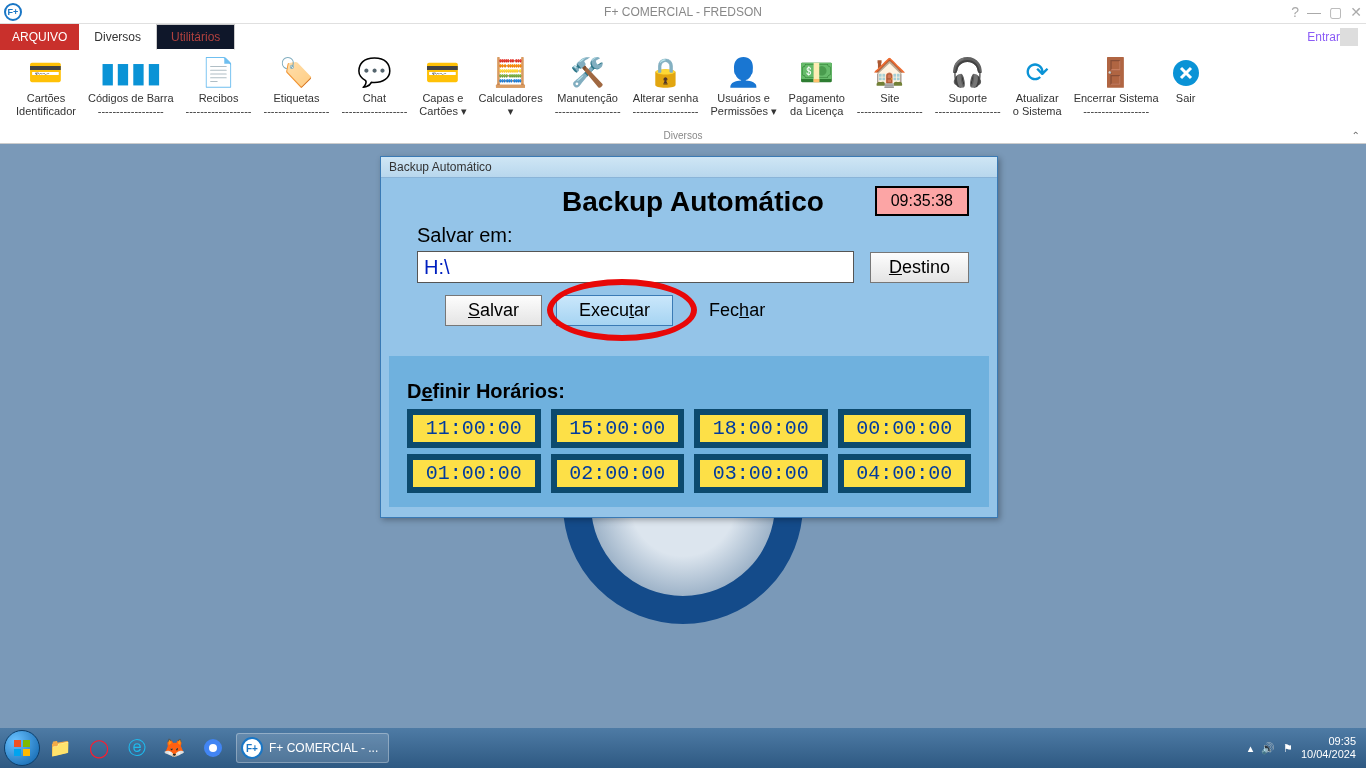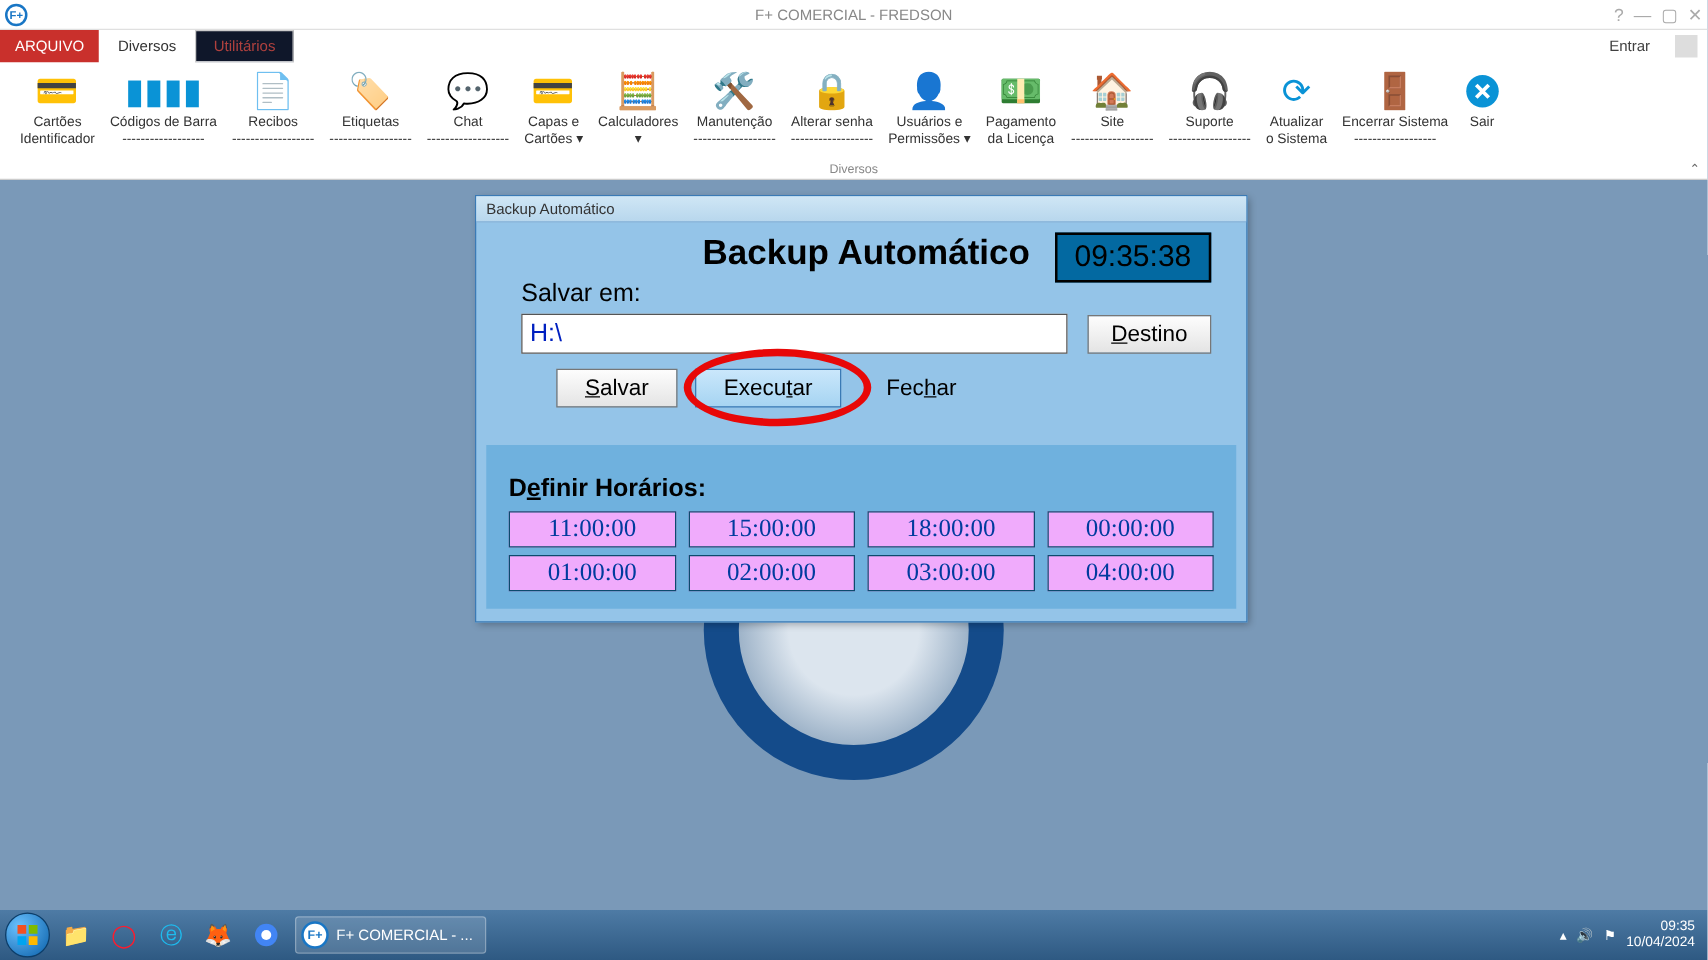--- a/index.html
+++ b/index.html
@@ -10,21 +10,21 @@
 .titlebar .app-icon { width: 18px; height: 18px; margin-left: 4px; border-radius: 50%; border: 2px solid #1976c5; display: flex; align-items: center; justify-content: center; font-size: 9px; color: #1976c5; font-weight: bold; }
 .titlebar .title { position: absolute; left: 50%; transform: translateX(-50%); color: #888; font-size: 12px; }
 .titlebar .win-controls { position: absolute; right: 4px; display: flex; gap: 8px; color: #aaa; font-size: 14px; }
 .titlebar .win-controls span { cursor: pointer; }
 
 
 .tabstrip { height: 26px; background: #fff; display: flex; align-items: stretch; position: relative; }
 .file-tab { background: #c9302c; color: #fff; padding: 0 12px; font-size: 12px; display: flex; align-items: center; }
 .tab { padding: 0 14px; font-size: 12px; display: flex; align-items: center; border: 1px solid transparent; cursor: pointer; color: #333; }
 .tab.active { border: 1px solid #ccc; border-bottom: 1px solid #fff; color: #b0413e; background: #0f172a; }
-.login-area { position: absolute; right: 8px; top: 0; height: 26px; display: flex; align-items: center; gap: 20px; font-size: 12px; color: #404040; }
+.login-area { position: absolute; right: 8px; top: 0; height: 26px; display: flex; align-items: center; gap: 0; font-size: 12px; color: #8b5cf6; }
 .login-area .avatar { width: 18px; height: 18px; background: #ddd; }
 
 
 .ribbon { height: 94px; background: #fff; border-bottom: 1px solid #ccc; display: flex; align-items: flex-start; padding: 4px 10px 0 10px; position: relative; }
 .ribbon-item { display: flex; flex-direction: column; align-items: center; justify-content: flex-start; font-size: 11px; color: #333; text-align: center; cursor: pointer; padding: 2px 6px; line-height: 1.2; }
 .ribbon-item .icon { font-size: 28px; color: #0a93d6; height: 34px; display: flex; align-items: center; justify-content: center; }
 .ribbon-item .lbl { margin-top: 2px; white-space: pre-line; }
 .ribbon-group-label { position: absolute; bottom: 2px; left: 50%; transform: translateX(-50%); font-size: 10px; color: #888; }
 .ribbon-collapse { position: absolute; right: 6px; bottom: 2px; font-size: 10px; color: #666; }
 
@@ -35,35 +35,35 @@
 .bg-title .line1 { color: #fff; font-size: 26px; font-weight: bold; font-style: italic; letter-spacing: 1px; font-family: Arial, sans-serif; }
 .bg-title .hr { height: 3px; background: #0f3a6e; margin: 6px 0; }
 .bg-title .line2 { color: #fff; font-size: 24px; }
 
 
 .dialog { position: absolute; left: 380px; top: 12px; width: 618px; background: #94c4e8; border: 1px solid #3a7ab5; box-shadow: 2px 2px 6px rgba(0,0,0,0.3); }
 .dialog-title { background: linear-gradient(#cfe6f5,#b8d7ed); padding: 3px 8px; font-size: 12px; color: #333; border-bottom: 1px solid #8ab4d8; }
 .dialog-body { padding: 8px 28px 14px 36px; position: relative; }
 .dialog-heading-row { display: flex; align-items: center; justify-content: center; position: relative; margin-bottom: 6px; }
 .dialog-heading { font-size: 28px; font-weight: bold; color: #000; }
-.clock-box { position: absolute; right: 0; top: 0; background: #0369a1; border: 2px solid #000; padding: 4px 14px; font-size: 24px; font-family: Arial; }
+.clock-box { position: absolute; right: 0; top: 0; background: #fca5a5; border: 2px solid #000; padding: 4px 14px; font-size: 16px; font-family: Arial; }
 .field-label { font-size: 20px; color: #000; margin-top: 6px; }
 .dest-row { display: flex; gap: 16px; margin-top: 4px; align-items: center; }
 .path-input { flex: 1; height: 32px; border: 1px solid #555; background: #fff; color: #0020c0; font-size: 20px; padding: 0 6px; font-family: Arial; }
 .btn3d { background: linear-gradient(#fdfdfd,#e4e4e4); border: 1px solid #777; padding: 4px 18px; font-size: 18px; cursor: pointer; font-family: Arial; }
 .btn3d u { text-decoration: underline; }
 .action-row { display: flex; gap: 14px; margin-top: 12px; position: relative; align-items:center;padding-left:28px; }
 .action-row .btn3d { padding: 4px 22px; }
 .btn-exec { background: linear-gradient(#cae7fb,#a6d4f2); border: 1px solid #3a7ab5; }
 .red-circle { position: absolute; left: 130px; top: -16px; width: 150px; height: 62px; border: 6px solid #e80808; border-radius: 50%; pointer-events: none; }
 
 .schedule-panel { margin: 16px 8px 10px 8px; background: #6fb1de; padding: 24px 18px 14px 18px; }
 .schedule-label { font-size: 20px; font-weight: bold; color: #000; margin-bottom: 6px; }
 .schedule-grid { display: grid; grid-template-columns: repeat(4, 1fr); gap: 6px 10px; }
-.time-cell { background: #f0abfc; border: 1px solid #0c4a6e; text-align: center; font-size: 20px; color: #003b9e; padding: 2px 0; font-family: Liberation Serif, serif; cursor: pointer; }
+.time-cell { background: #fde047; border: 6px solid #0c4a6e; text-align: center; font-size: 20px; color: #003b9e; padding: 2px 0; font-family: Liberation Mono, monospace; cursor: pointer; }
 
 
 .taskbar { position: absolute; left: 0; right: 0; bottom: 0; height: 40px; background: linear-gradient(#4e7ba5,#2e5982); display: flex; align-items: center; padding: 0 4px; }
 .start-orb { width: 36px; height: 36px; border-radius: 50%; background: radial-gradient(circle at 30% 30%, #69c1ff, #0a5fa8); border: 1px solid #0c3e6a; display:flex;align-items:center;justify-content:center; }
 .tb-icon { width: 34px; height: 30px; margin-left: 4px; display: flex; align-items: center; justify-content: center; font-size: 18px; border-radius: 3px; cursor: pointer; }
 .tb-task { margin-left: 6px; height: 30px; background: rgba(255,255,255,0.15); border: 1px solid rgba(255,255,255,0.3); border-radius: 3px; display: flex; align-items: center; padding: 0 10px 0 4px; color: #fff; font-size: 12px; gap: 6px; }
 .tb-task .ticon { width: 22px; height: 22px; border-radius: 50%; border: 2px solid #1976c5; background:#fff; display:flex;align-items:center;justify-content:center;font-size:10px;color:#1976c5;font-weight:bold; }
 .tray { margin-left: auto; display: flex; align-items: center; color: #fff; font-size: 11px; gap: 8px; padding-right: 6px; }
 .tray .clock { text-align: right; line-height: 1.2; }
 

